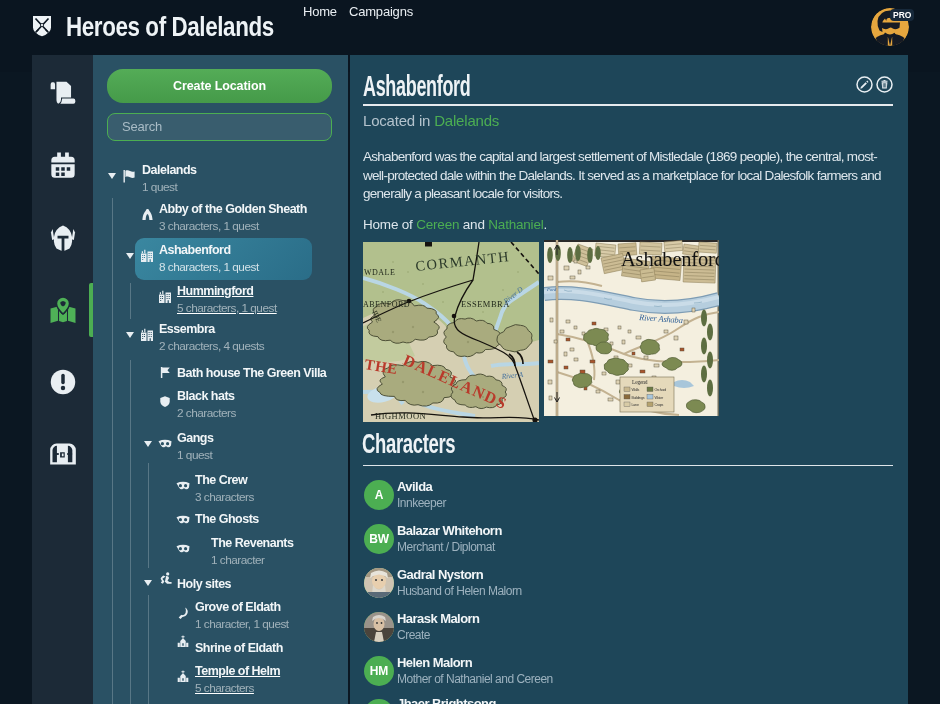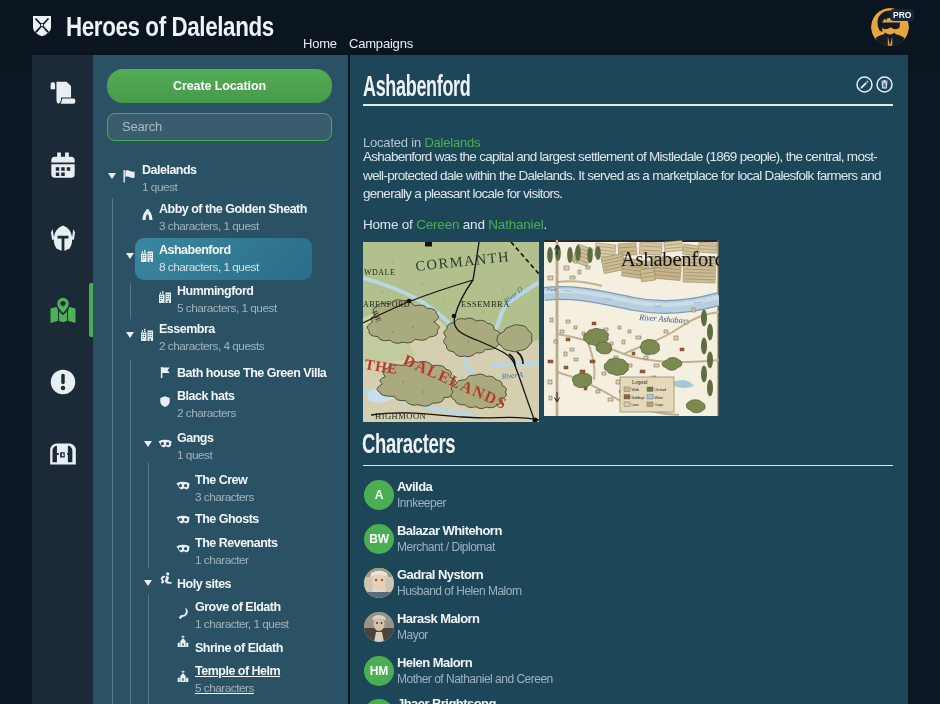--- a/index.html
+++ b/index.html
@@ -3,21 +3,21 @@
 <meta charset="utf-8">
 <style>
 * { margin:0; padding:0; box-sizing:border-box; }
 html,body { width:940px; height:704px; overflow:hidden; background:#0b1722;
   font-family:"Liberation Sans", sans-serif; letter-spacing:-0.2px; }
 
 #navbar { position:absolute; left:0; top:0; width:940px; height:72px; background:#0a1520; }
 #logo { position:absolute; left:32px; top:15px; }
 #brand { position:absolute; left:66px; top:11px; color:#eef3f6; font-weight:bold;
   font-size:28px; transform:scaleX(0.8); transform-origin:left top; letter-spacing:-0.5px; white-space:nowrap; }
-.navlink { position:absolute; top:36px; color:#e9eef2; font-size:13px; }
+.navlink { position:absolute; top:4px; color:#e9eef2; font-size:13px; }
 #avatar { position:absolute; left:871px; top:8px; width:38px; height:38px; border-radius:50%; overflow:hidden; }
 #probadge { position:absolute; left:890px; top:9px; background:#17293b; color:#fff;
   font-size:8.5px; font-weight:bold; padding:1px 3px; border-radius:4px; letter-spacing:0; }
 
 #iconbar { position:absolute; left:32px; top:55px; width:61px; height:649px; background:#1c2a37; }
 .sideicon { position:absolute; left:17px; width:28px; height:28px; }
 #activebar { position:absolute; left:57px; top:228px; width:4px; height:54px; background:#4cae52; border-radius:2px 0 0 2px; }
 
 #treecol { position:absolute; left:93px; top:55px; width:255px; height:649px; background:#2a5164; }
 #createbtn { position:absolute; left:14px; top:14px; width:225px; height:34px;
@@ -34,21 +34,21 @@
 .gline { position:absolute; width:1px; background:rgba(255,255,255,0.22); }
 .tico { position:absolute; }
 #selbox { position:absolute; left:42px; top:183px; width:177px; height:42px;
   background:linear-gradient(135deg,#3a87a0,#2a6d88); border-radius:9px; }
 
 #main { position:absolute; left:350px; top:55px; width:558px; height:649px; background:#1e4659; }
 #mtitle { position:absolute; left:13px; top:15px; color:#eef3f6; font-weight:bold;
   font-size:29px; transform:scaleX(0.62); transform-origin:left top; letter-spacing:-0.5px; white-space:nowrap;}
 .hricon { position:absolute; top:21px; width:17px; height:17px; }
 #hr1 { position:absolute; left:13px; top:49px; width:530px; height:2px; background:#e6eaee; }
-#located { position:absolute; left:13px; top:80px; font-size:13px; color:#b4c3cd; }
+#located { position:absolute; left:13px; top:57px; font-size:15px; color:#b4c3cd; }
 #located a { color:#4cae52; text-decoration:none; }
 #para { position:absolute; left:13px; top:93px; width:545px; font-size:13.5px;
   color:#dde6ec; line-height:18.5px; letter-spacing:-0.72px; white-space:nowrap; }
 #homeof { position:absolute; left:13px; top:162px; font-size:13.5px; color:#dde6ec; }
 #homeof a { color:#4cae52; text-decoration:none; }
 #img1 { position:absolute; left:13px; top:187px; width:176px; height:180px; }
 #img2 { position:absolute; left:194px; top:185px; width:175px; height:176px; }
 #chead { position:absolute; left:12px; top:373px; color:#eef3f6; font-weight:bold;
   font-size:28px; transform:scaleX(0.66); transform-origin:left top; letter-spacing:-0.5px; white-space:nowrap; }
 #hr2 { position:absolute; left:13px; top:410px; width:530px; height:1px; background:#dfe5ea; }
@@ -229,21 +229,21 @@
       <div class="sub">1 quest</div>
     </div>
   <div class="titem" style="left:66px; top:147px;">
       <div class="ttl">Abby of the Golden Sheath</div>
       <div class="sub">3 characters, 1 quest</div>
     </div>
   <div class="titem" style="left:66px; top:188px;">
       <div class="ttl">Ashabenford</div>
       <div class="sub" style="color:rgba(255,255,255,0.78)">8 characters, 1 quest</div>
     </div>
-  <div class="titem" style="left:84px; top:229px;">
+  <div class="titem" style="left:84px; top:229px;text-decoration:underline;">
       <div class="ttl">Hummingford</div>
       <div class="sub">5 characters, 1 quest</div>
     </div>
   <div class="titem" style="left:66px; top:267px;">
       <div class="ttl">Essembra</div>
       <div class="sub">2 characters, 4 quests</div>
     </div>
   <div class="titem" style="left:84px; top:311px;">
       <div class="ttl">Bath house The Green Villa</div>
     </div>
@@ -255,21 +255,21 @@
       <div class="ttl">Gangs</div>
       <div class="sub">1 quest</div>
     </div>
   <div class="titem" style="left:102px; top:418px;">
       <div class="ttl">The Crew</div>
       <div class="sub">3 characters</div>
     </div>
   <div class="titem" style="left:102px; top:457px;">
       <div class="ttl">The Ghosts</div>
     </div>
-  <div class="titem" style="left:102px; top:481px;">
+  <div class="titem" style="left:118px; top:481px;">
       <div class="ttl">The Revenants</div>
       <div class="sub">1 character</div>
     </div>
   <div class="titem" style="left:84px; top:522px;">
       <div class="ttl">Holy sites</div>
     </div>
   <div class="titem" style="left:102px; top:545px;">
       <div class="ttl">Grove of Eldath</div>
       <div class="sub">1 character, 1 quest</div>
     </div>
@@ -577,21 +577,21 @@
       <div class="cav"><svg width="30" height="30" viewBox="0 0 30 30">
       <rect width="30" height="30" fill="#9a938a"></rect>
       <rect x="0" y="16" width="30" height="14" fill="#4a443c"></rect>
       <ellipse cx="15" cy="12" rx="5.5" ry="7" fill="#d8c0a4"></ellipse>
       <path d="M8 9 q7 -6 14 0 l-1 -4 q-6 -4 -12 0 z" fill="#d8d4cc"></path>
       <circle cx="13" cy="11" r="0.9" fill="#333"></circle>
           <circle cx="17.5" cy="11" r="0.9" fill="#333"></circle>
       <path d="M12 20 h6 l2 10 h-10 z" fill="#d8d0c0"></path>
     </svg></div>
     <div class="cname">Harask Malorn</div>
-      <div class="csub">Mayor</div>
+      <div class="csub">Create</div>
     </div>
   <div class="crow" style="top:601px;">
       <div class="cav">HM</div>
     <div class="cname">Helen Malorn</div>
       <div class="csub">Mother of Nathaniel and Cereen</div>
     </div>
   <div class="crow" style="top:644px;">
       <div class="cav">JB</div>
     <div class="cname" style="top:-3px">Jhaer Brightsong</div>
     </div>

